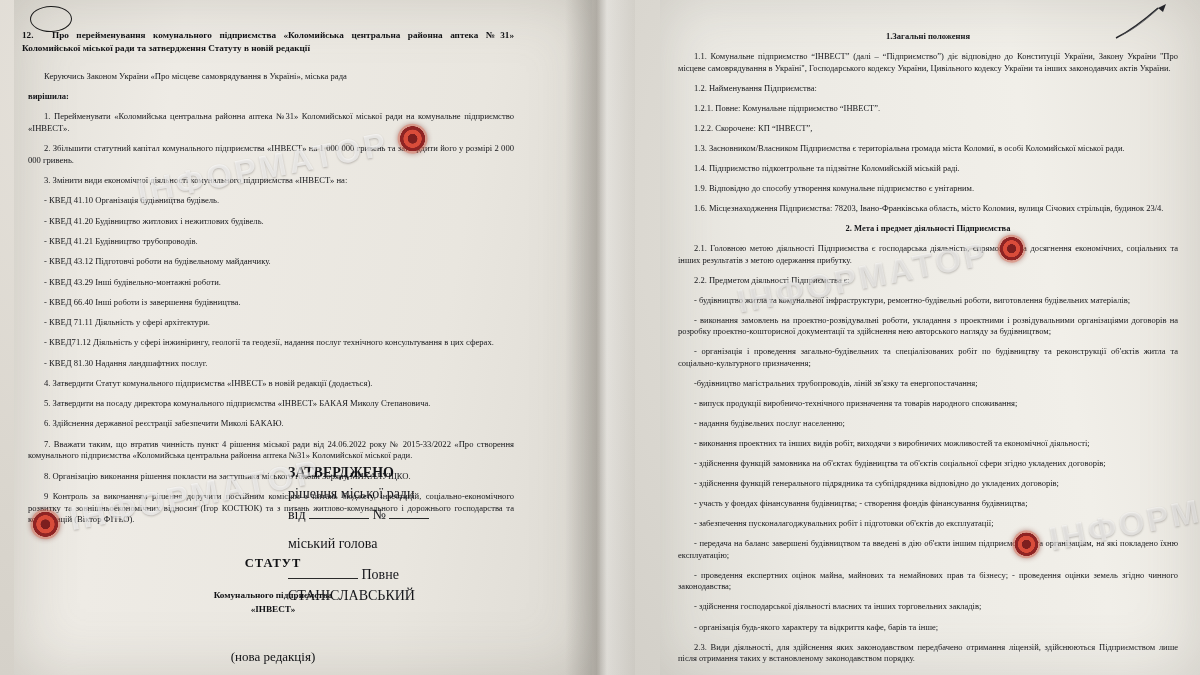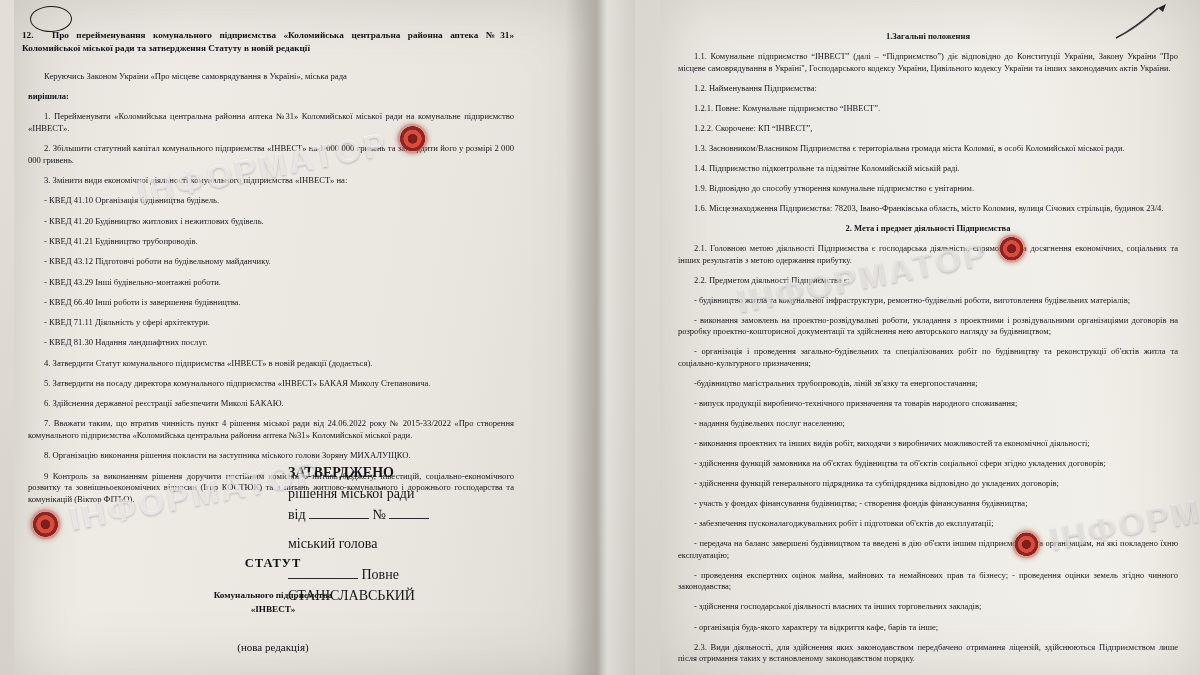--- a/index.html
+++ b/index.html
@@ -131,22 +131,22 @@
     font-weight: bold;
     letter-spacing: 1px;
     margin-bottom: 18px;
   }
   .statut-sub {
     font-size: 9.2px;
     font-weight: bold;
     line-height: 1.5;
   }
   .statut-note {
-    font-size: 11px;
-    margin-top: 24px;
+    font-size: 13px;
+    margin-top: 32px;
   }
   .statut-city {
     font-size: 8.8px;
     margin-top: 26px;
     line-height: 1.5;
   }
   .right-main {
     position: absolute;
     left: 78px;
     top: 24px;
@@ -243,20 +243,21 @@
       <p class="indent">1. Перейменувати «Коломийська центральна районна аптека №31» Коломийської міської ради на комунальне підприємство «ІНВЕСТ».</p>
       <p class="indent">2. Збільшити статутний капітал комунального підприємства «ІНВЕСТ» на 1 000 000 гривень та затвердити його у розмірі 2 000 000 гривень.</p>
       <p class="indent">3. Змінити види економічної діяльності комунального підприємства «ІНВЕСТ» на:</p>
       <p class="indent">- КВЕД 41.10 Організація будівництва будівель.</p>
       <p class="indent">- КВЕД 41.20 Будівництво житлових і нежитлових будівель.</p>
       <p class="indent">- КВЕД 41.21 Будівництво трубопроводів.</p>
       <p class="indent">- КВЕД 43.12 Підготовчі роботи на будівельному майданчику.</p>
       <p class="indent">- КВЕД 43.29 Інші будівельно-монтажні роботи.</p>
       <p class="indent">- КВЕД 66.40 Інші роботи із завершення будівництва.</p>
       <p class="indent">- КВЕД 71.11 Діяльність у сфері архітектури.</p>
+      <p class="indent">- КВЕД71.12 Діяльність у сфері інжинірингу, геології та геодезії, надання послуг технічного консультування в цих сферах.</p>
       <p class="indent">- КВЕД 81.30 Надання ландшафтних послуг.</p>
       <p class="indent">4. Затвердити Статут комунального підприємства «ІНВЕСТ» в новій редакції (додається).</p>
       <p class="indent">5. Затвердити на посаду директора комунального підприємства «ІНВЕСТ» БАКАЯ Миколу Степановича.</p>
       <p class="indent">6. Здійснення державної реєстрації забезпечити Миколі БАКАЮ.</p>
       <p class="indent">7. Вважати таким, що втратив чинність пункт 4 рішення міської ради від 24.06.2022 року № 2015-33/2022 «Про створення комунального підприємства «Коломийська центральна районна аптека №31» Коломийської міської ради.</p>
       <p class="indent">8. Організацію виконання рішення покласти на заступника міського голови Зоряну МИХАЛУЩКО.</p>
       <p class="indent">9 Контроль за виконанням рішення доручити постійним комісіям з питань бюджету, інвестицій, соціально-економічного розвитку та зовнішньоекономічних відносин (Ігор КОСТЮК) та з питань житлово-комунального і дорожнього господарства та комунікацій (Віктор ФІТЬО).</p>
     </div>
 
     <div class="sig-block">

